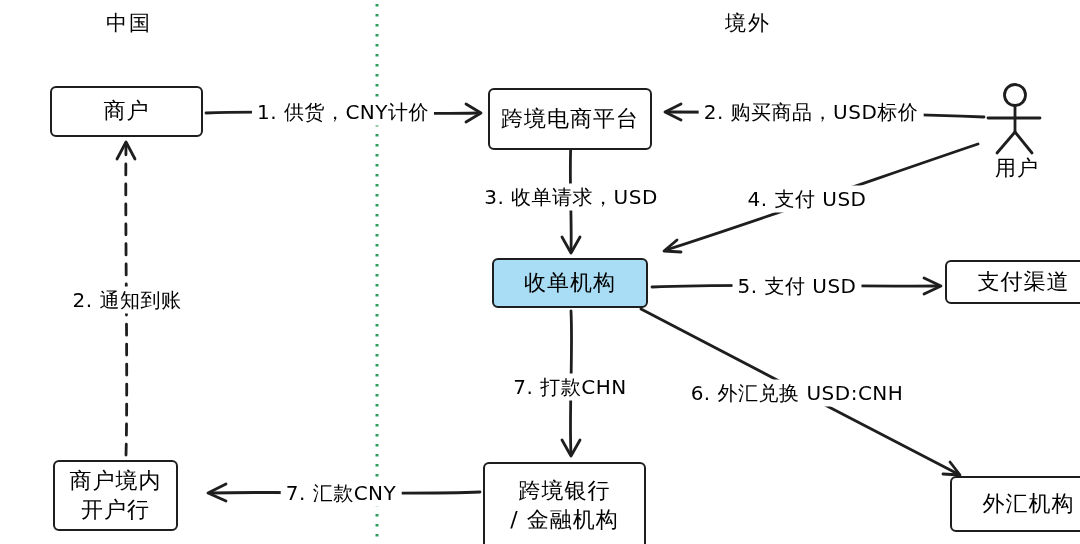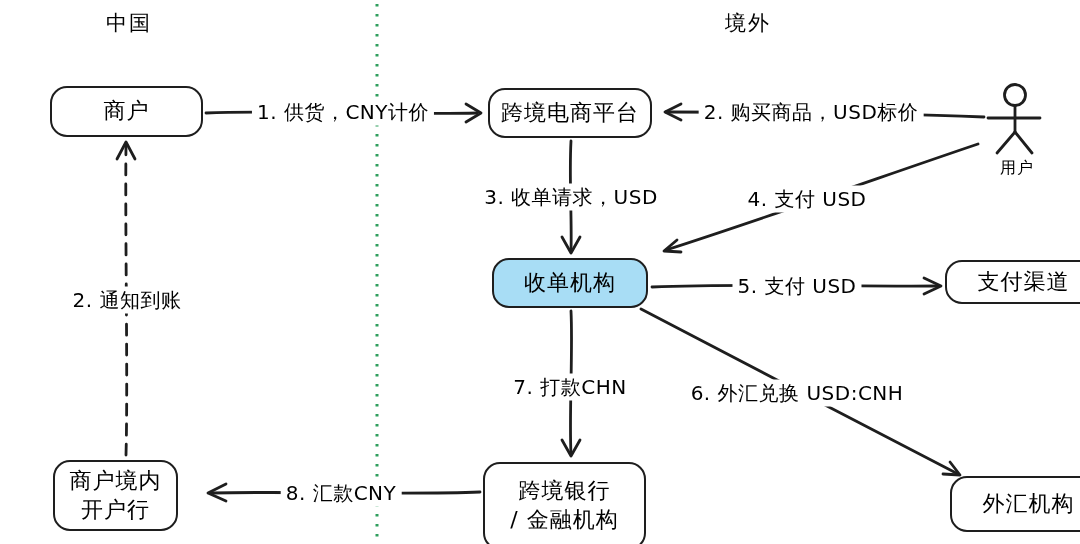--- a/index.html
+++ b/index.html
@@ -15,37 +15,37 @@
     font-family:"DejaVu Sans","Liberation Sans",sans-serif;
     color:#000000;
     margin-left:40px;
   }
   .stage svg{position:absolute;left:0;top:0;z-index:1;}
   .stroke{fill:none;stroke:var(--line);stroke-width:2.8;stroke-linecap:round;stroke-linejoin:round;}
   .divider{fill:none;stroke:var(--divider-green);stroke-width:3;stroke-dasharray:2.5 7.5;}
   .dashed{stroke-dasharray:11 9;}
   .node{
     position:absolute;z-index:3;display:flex;align-items:center;justify-content:center;
-    background:#fff;border:2.5px solid var(--line);border-radius:17px;
+    background:#fff;border:2.5px solid var(--line);border-radius:6px;
     font-size:22px;letter-spacing:1px;text-align:center;line-height:1.3;box-sizing:border-box;
     padding:0 8px;
   }
   .node.blue{background:var(--acquirer-fill);}
   .edge-label{
     position:absolute;z-index:2;transform:translate(-50%,-50%);
     background:var(--background);padding:0 5px;white-space:nowrap;
     font-size:20px;letter-spacing:0.5px;
   }
   .region-label{
     position:absolute;z-index:2;transform:translate(-50%,-50%);
     font-size:21px;letter-spacing:2px;white-space:nowrap;
   }
   .actor-label{
     position:absolute;z-index:2;transform:translate(-50%,-50%);
-    font-size:16px;letter-spacing:1px;white-space:nowrap;font-family:Liberation Serif, serif;
+    font-size:21px;letter-spacing:1px;white-space:nowrap;font-family:Liberation Serif, serif;
   }
 </style>
 </head>
 <body>
 
 <div class="stage">
 
   <svg width="1080" height="544" viewBox="0 0 1080 544">
 
     <path class="divider" d="M337,4 L337,540"></path>
@@ -104,21 +104,21 @@
     </g>
   </svg>
 
   <div class="region-label" style="left:89px;top:23px;">中国</div>
   <div class="region-label" style="left:708px;top:23px;">境外</div>
 
   <div class="node" style="left:10px;top:86px;width:153px;height:51px;">
     <span>商户</span>
   </div>
 
-  <div class="node" style="left:448px;top:88px;width:164px;height:50px;">
+  <div class="node" style="left:448px;top:88px;width:164px;height:62px;">
     <span>跨境电商平台</span>
   </div>
 
   <div class="node blue" style="left:452px;top:258px;width:156px;height:50px;justify-content:center;">
     <span>收单机构</span>
   </div>
 
   <div class="node" style="left:905px;top:260px;width:157px;height:44px;">
     <span>支付渠道</span>
   </div>
@@ -138,16 +138,16 @@
 
   <div class="actor-label" style="left:977px;top:168px;">用户</div>
 
   <div class="edge-label" style="left:303px;top:112px;">1. 供货，CNY计价</div>
   <div class="edge-label" style="left:771px;top:112px;">2. 购买商品，USD标价</div>
   <div class="edge-label" style="left:531px;top:197px;">3. 收单请求，USD</div>
   <div class="edge-label" style="left:767px;top:199px;">4. 支付 USD</div>
   <div class="edge-label" style="left:757px;top:286px;">5. 支付 USD</div>
   <div class="edge-label" style="left:757px;top:393px;">6. 外汇兑换 USD:CNH</div>
   <div class="edge-label" style="left:530px;top:387px;">7. 打款CHN</div>
-  <div class="edge-label" style="left:301px;top:493px;">8. 汇款CNY</div>
+  <div class="edge-label" style="left:301px;top:493px;">7. 汇款CNY</div>
   <div class="edge-label" style="left:87px;top:300px;">2. 通知到账</div>
 
 </div>
 
 </body></html>

